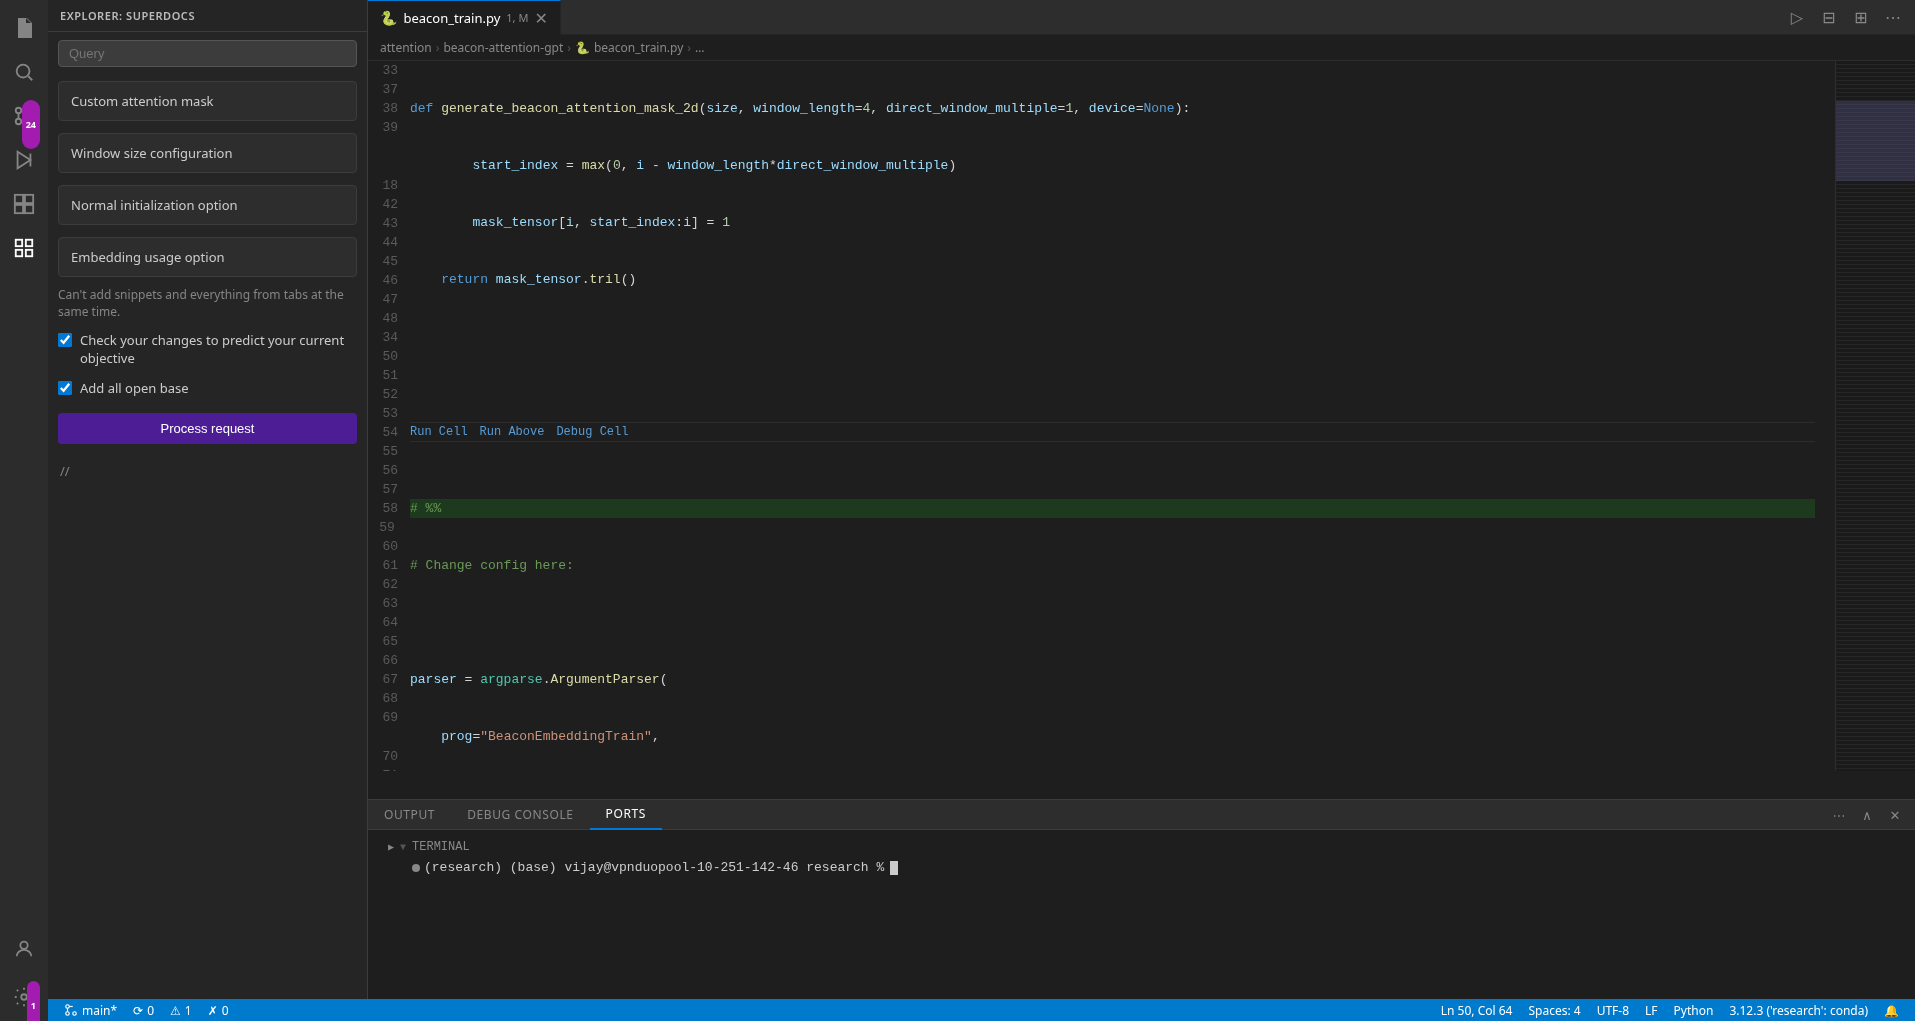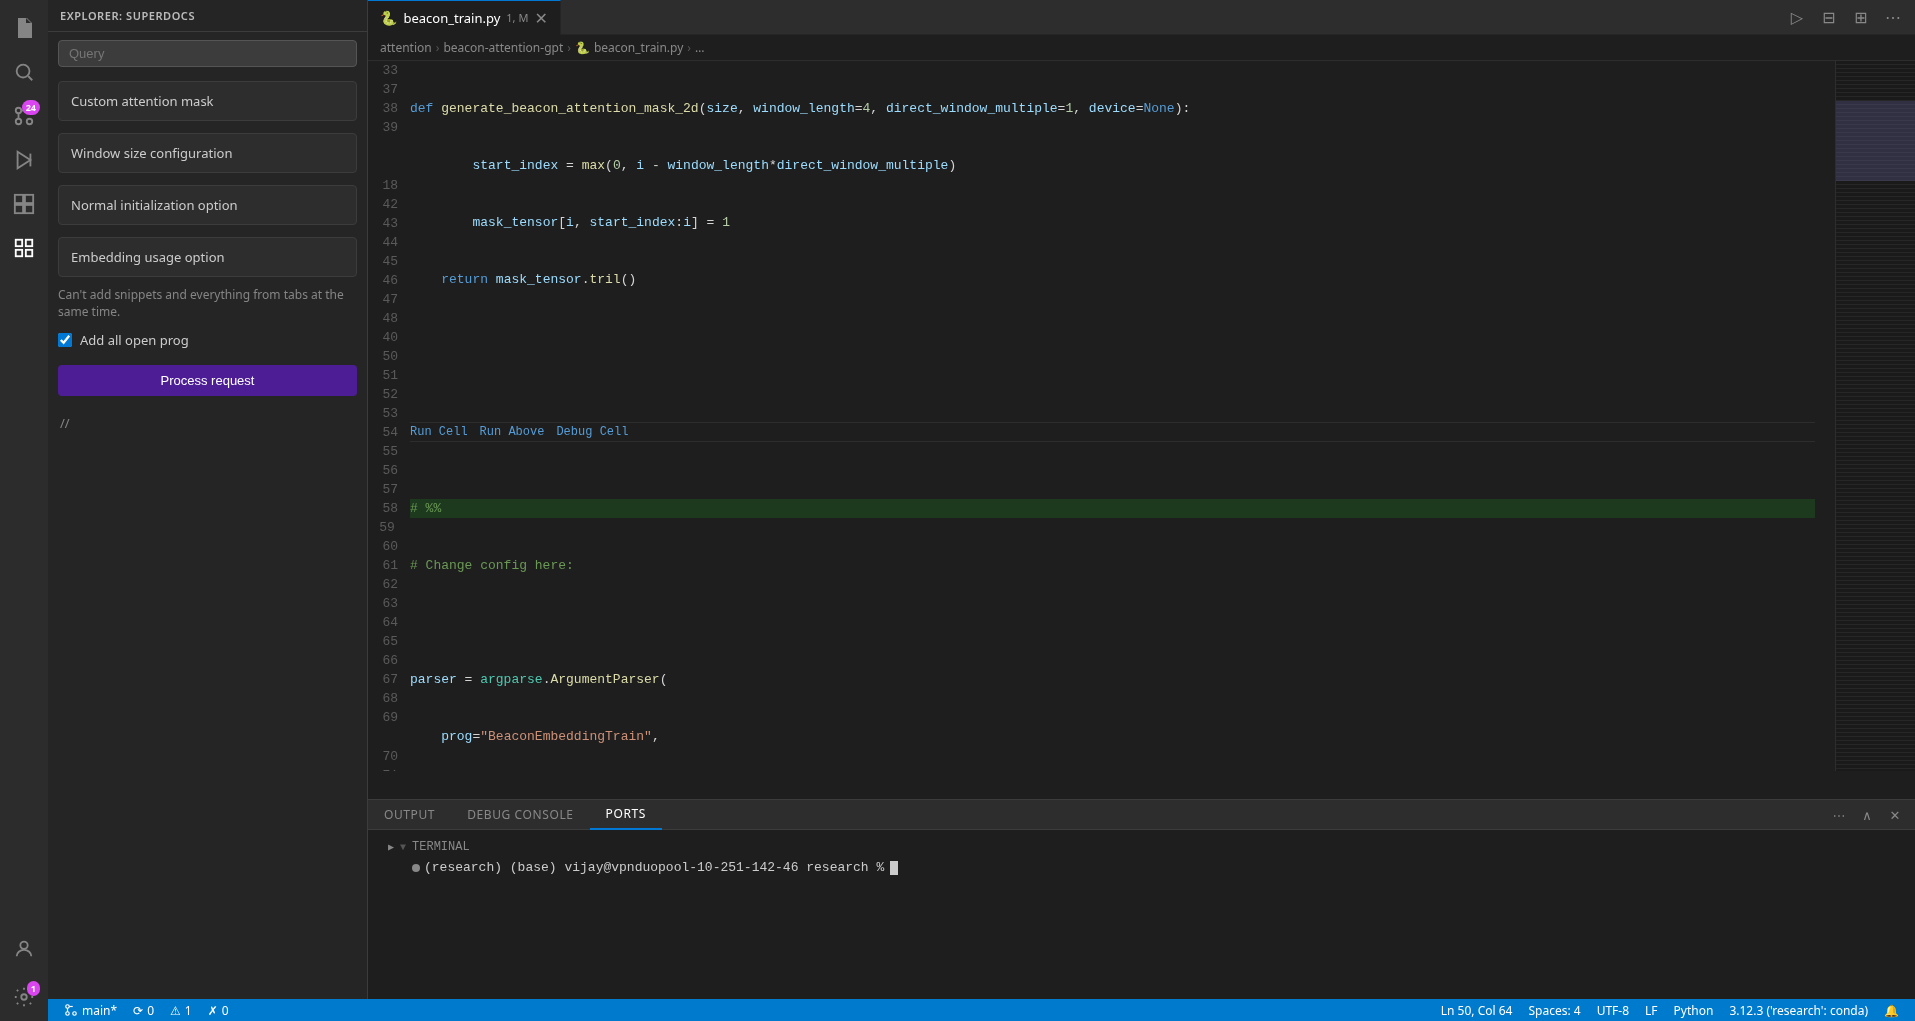--- a/index.html
+++ b/index.html
@@ -39,25 +39,25 @@
       cursor: pointer;
       position: relative;
       margin-bottom: 4px;
       font-size: 22px;
     }
     .activity-icon.active { color: #ffffff; }
     .activity-icon .badge {
       position: absolute;
       top: 4px;
       right: 4px;
-      background: #d946ef;
+      background: #a21caf;
       color: white;
       font-size: 9px;
       border-radius: 10px;
-      padding: 1px 4px;
+      padding: 18px 4px;
       font-weight: bold;
       margin-left: 36px;
     }
     .activity-bottom {
       margin-top: auto;
       margin-bottom: 8px;
     }
 
     
     .main-container {
@@ -506,24 +506,28 @@
 
       <input class="search-box" type="text" value="" placeholder="Query" style="">
 
       <div class="snippet-card">Custom attention mask</div>
       <div class="snippet-card">Window size configuration</div>
       <div class="snippet-card">Normal initialization option</div>
       <div class="snippet-card">Embedding usage option</div>
 
       <div class="warning-text">Can't add snippets and everything from tabs at the same time.</div>
 
-
       <div class="checkbox-row">
         <input type="checkbox" checked="" style="">
-        <span class="checkbox-label">Add all open prog</span>
+        <span class="checkbox-label">Check your changes to predict your current objective</span>
+      </div>
+
+      <div class="checkbox-row">
+        <input type="checkbox" checked="" style="">
+        <span class="checkbox-label">Add all open base</span>
       </div>
 
       <button class="process-btn">Process request</button>
 
       <div class="comment-text">//</div>
     </div>
 
     <div class="editor-area">
 
       <div class="tab-bar">
@@ -564,21 +568,21 @@
 
             <div style="height:20px;"></div>
             <div style="height:19px;">18</div>
             <div style="height:19px;">42</div>
             <div style="height:19px;">43</div>
             <div style="height:19px;">44</div>
             <div style="height:19px;">45</div>
             <div style="height:19px;">46</div>
             <div style="height:19px;">47</div>
             <div style="height:19px;">48</div>
-            <div style="height:19px;">40</div>
+            <div style="height:19px;">34</div>
             <div style="height:19px;">50</div>
             <div style="height:19px;">51</div>
             <div style="height:19px;">52</div>
             <div style="height:19px;">53</div>
             <div style="height:19px;">54</div>
             <div style="height:19px;">55</div>
             <div style="height:19px;">56</div>
             <div style="height:19px;">57</div>
             <div style="height:19px;">58</div>
             <div style="height:19px;text-align:center;">59</div>

